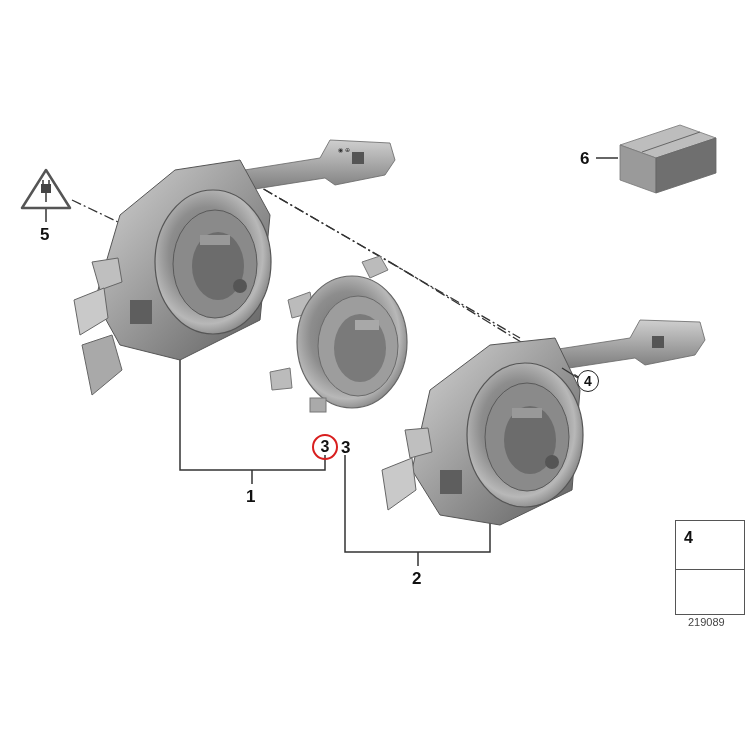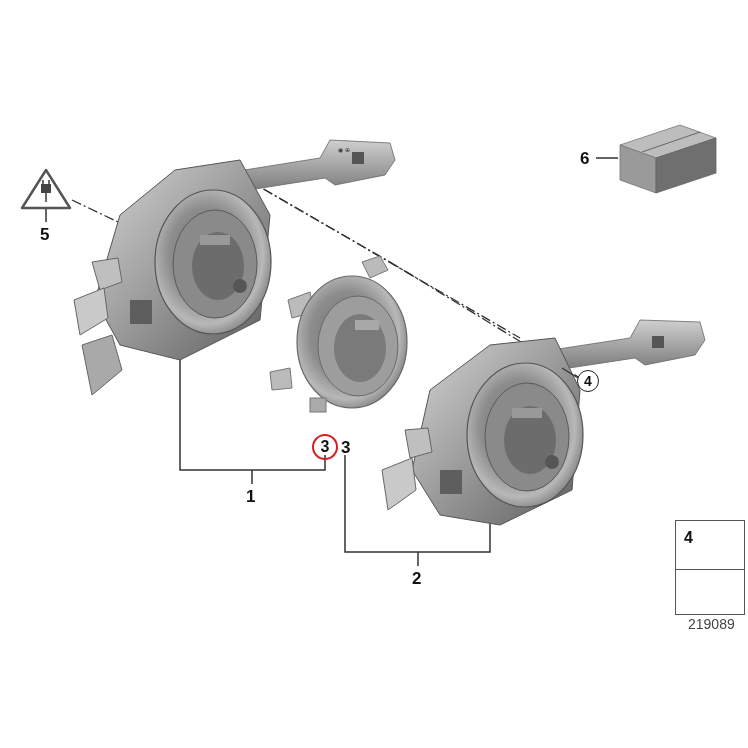--- a/index.html
+++ b/index.html
@@ -11,21 +11,21 @@
     .circled { position: absolute; width: 22px; height: 22px; border: 1.6px solid #222;
       border-radius: 50%; background: #fff; display: flex; align-items: center; justify-content: center;
       font-weight: bold; font-size: 14px; color: #111; box-sizing: border-box; }
     .highlight { position: absolute; width: 26px; height: 26px; border: 2px solid #d81e1e;
       border-radius: 50%; display: flex; align-items: center; justify-content: center;
       font-weight: bold; font-size: 16px; color: #111; box-sizing: border-box; }
     .legend-box { position: absolute; left: 675px; top: 520px; width: 70px; height: 95px;
       border: 1px solid #555; box-sizing: border-box; background: #fff; }
     .legend-top { position: absolute; left: 0; top: 0; width: 68px; height: 48px; border-bottom: 1px solid #555; }
     .legend-num { position: absolute; left: 8px; top: 8px; font-weight: bold; font-size: 16px; color: #111; }
-    .diagram-id { position: absolute; left: 688px; top: 616px; font-size: 14px; color: #444; }
+    .diagram-id { position: absolute; left: 688px; top: 616px; font-size: 11px; color: #444; }
   </style>
 </head>
 <body>
 
 <div class="canvas">
   <svg width="748" height="748" viewBox="0 0 748 748" xmlns="http://www.w3.org/2000/svg">
     <defs>
       <linearGradient id="metal" x1="0" y1="0" x2="1" y2="1">
         <stop offset="0" stop-color="#d6d6d6"></stop>
         <stop offset="0.5" stop-color="#9a9a9a"></stop>

